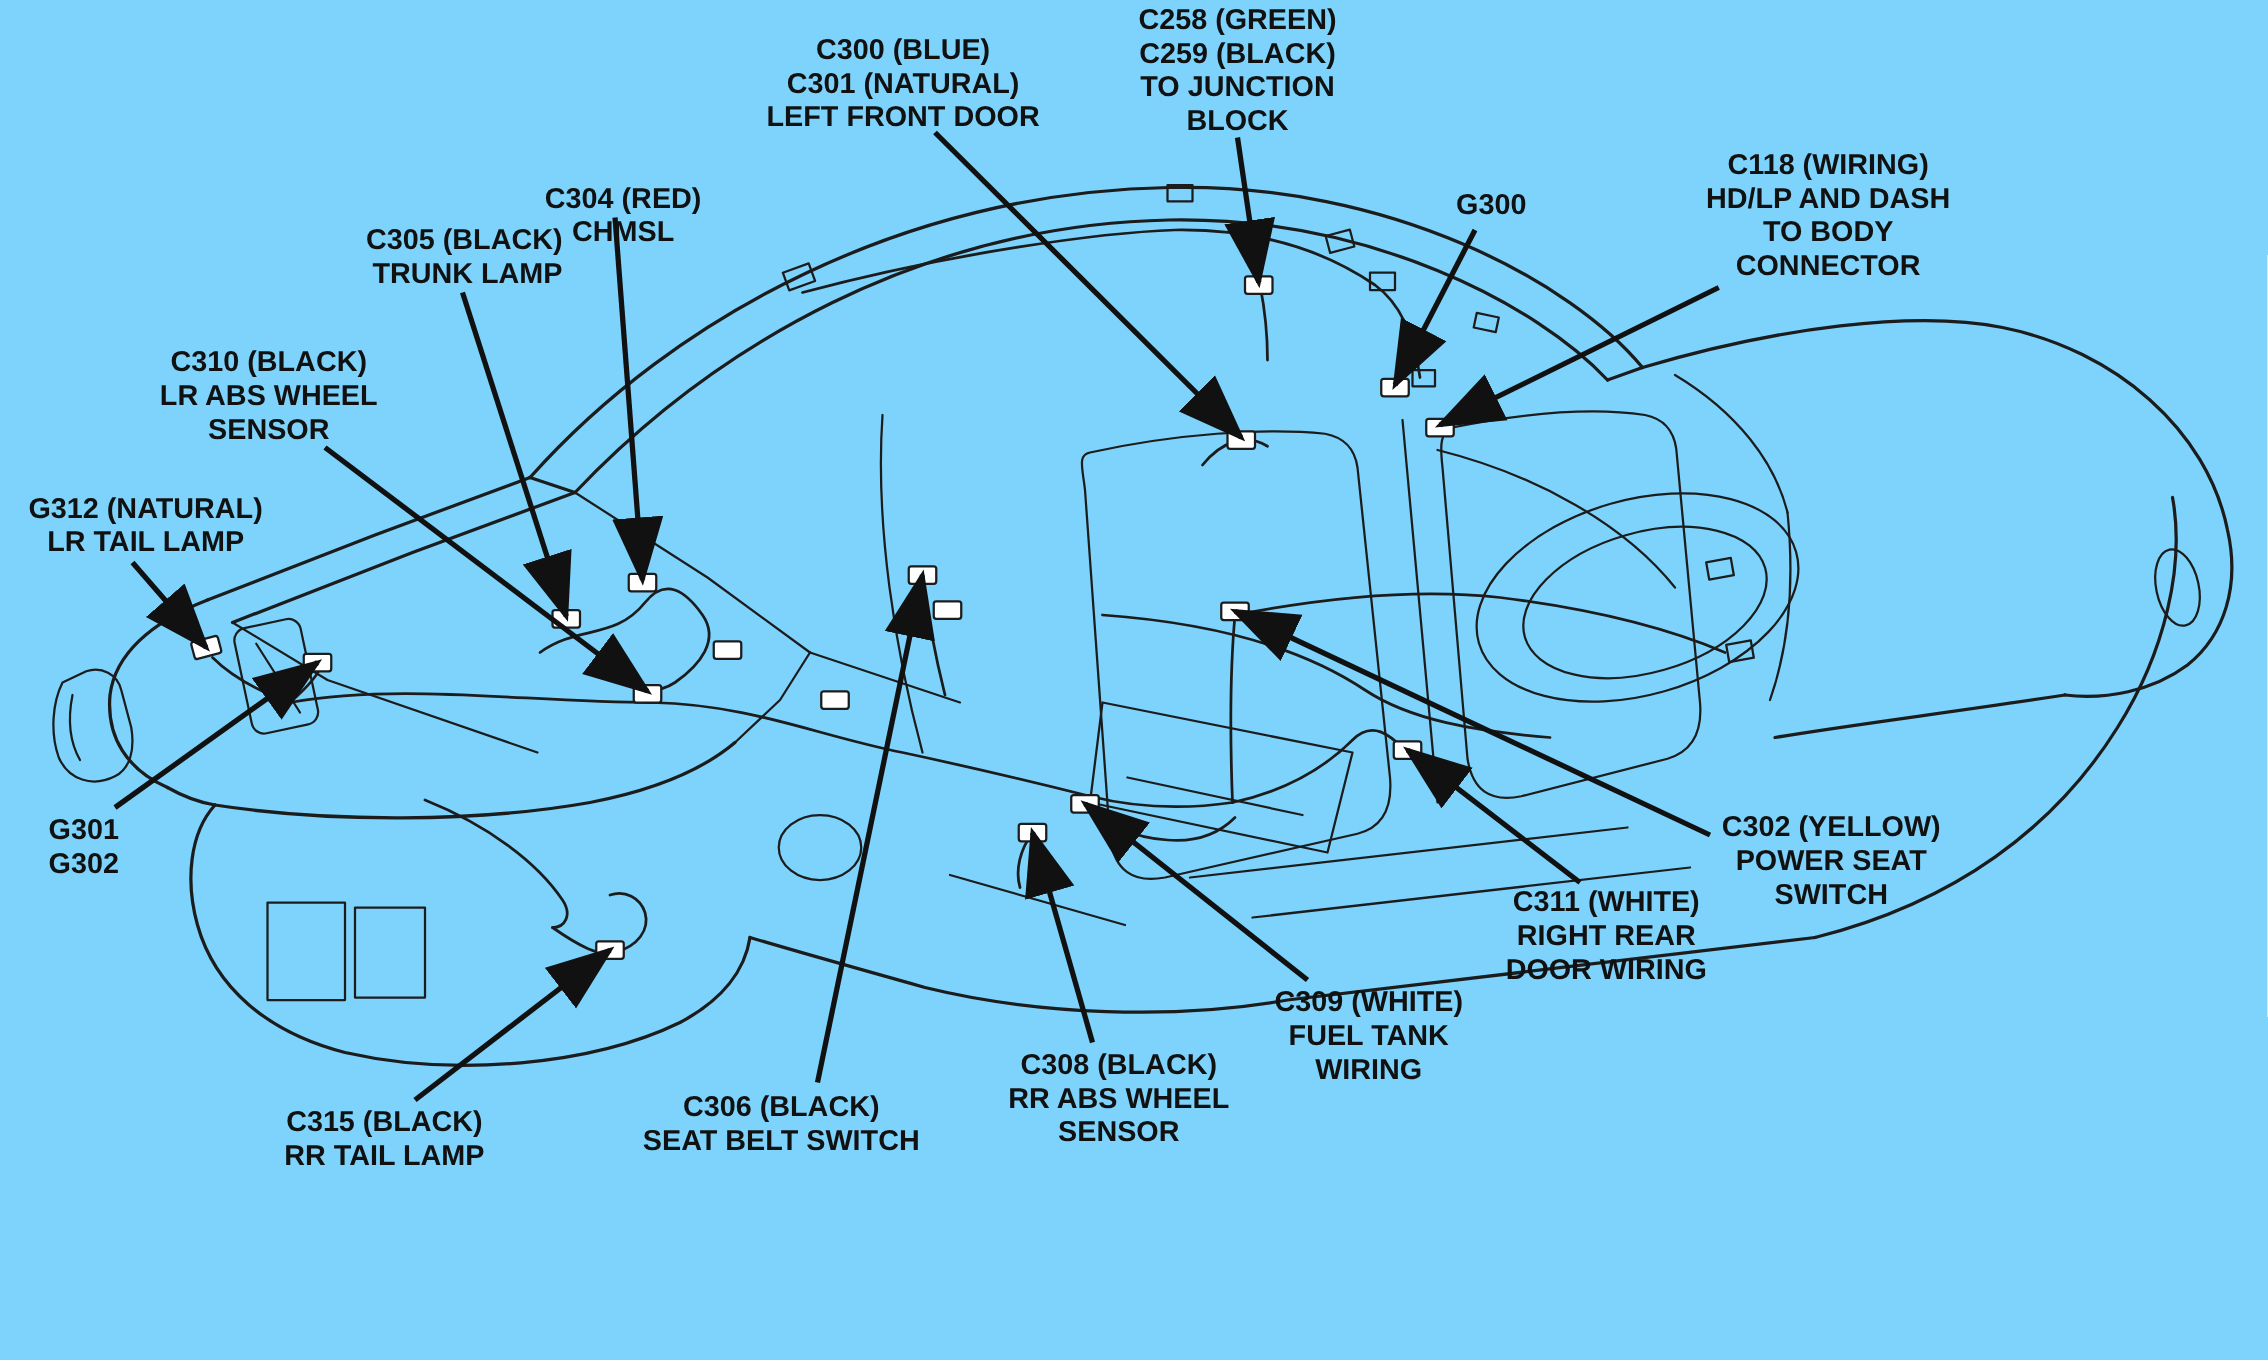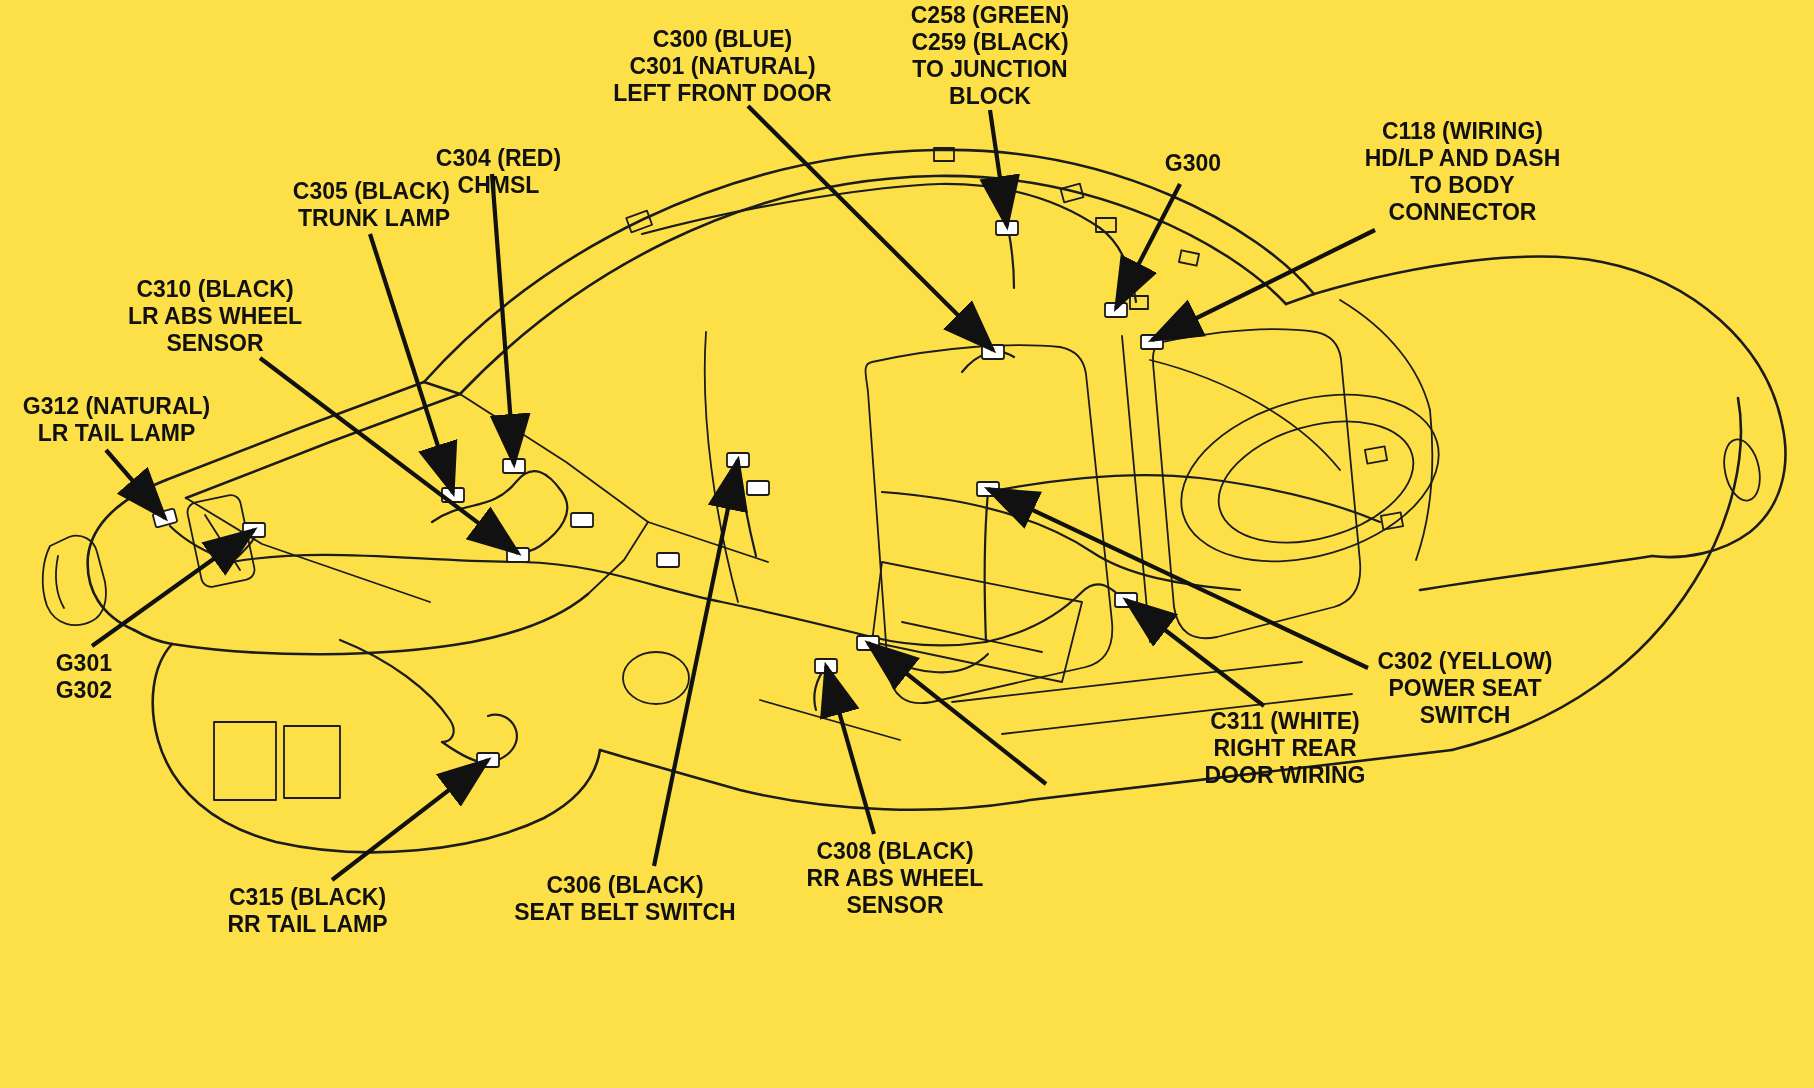--- a/index.html
+++ b/index.html
@@ -1,19 +1,19 @@
 <!DOCTYPE html>
 <html><head>
 <meta charset="utf-8">
 <style>
   html,body{margin:0;padding:0;background:#fff;}
   #stage{
     position:relative;
     width:1814px;height:1088px;
-    background:#fde047;
+    background:#7dd3fc;
     overflow:hidden;
     font-family:"Liberation Sans", sans-serif;
   }
   #art{position:absolute;left:0;top:0;}
   .label{
     position:absolute;
     text-align:center;
     font-weight:700;
     font-size:23px;
     line-height:1.17;
@@ -161,28 +161,31 @@
   <div class="label" style="left:411px;  top:118px; width:175px;margin-top:27px;">C304 (RED)
 CHMSL</div>
   <div class="label" style="left:1148px; top:150px; width:90px;">G300</div>
   <div class="label" style="left:255px;  top:178px; width:195px;text-align:right;">C305 (BLACK)
 TRUNK LAMP</div>
   <div class="label" style="left:110px;  top:276px; width:210px;">C310 (BLACK)
 LR ABS WHEEL
 SENSOR</div>
   <div class="label" style="left:14px;    top:393px; width:205px;">G312 (NATURAL)
 LR TAIL LAMP</div>
-  <div class="label" style="left:22px;   top:650px; width:90px;text-align:right;">G301
+  <div class="label" style="left:22px;   top:650px; width:90px;">G301
 G302</div>
   <div class="label" style="left:1350px; top:648px; width:230px;">C302 (YELLOW)
 POWER SEAT
 SWITCH</div>
   <div class="label" style="left:1180px; top:708px; width:210px;">C311 (WHITE)
 RIGHT REAR
 DOOR WIRING</div>
+  <div class="label" style="left:1000px; top:788px; width:190px;">C309 (WHITE)
+FUEL TANK
+WIRING</div>
   <div class="label" style="left:790px;  top:838px; width:210px;">C308 (BLACK)
 RR ABS WHEEL
 SENSOR</div>
   <div class="label" style="left:504px;  top:872px; width:242px;">C306 (BLACK)
 SEAT BELT SWITCH</div>
   <div class="label" style="left:205px;  top:884px; width:205px;">C315 (BLACK)
 RR TAIL LAMP</div>
 
 </div>
 

